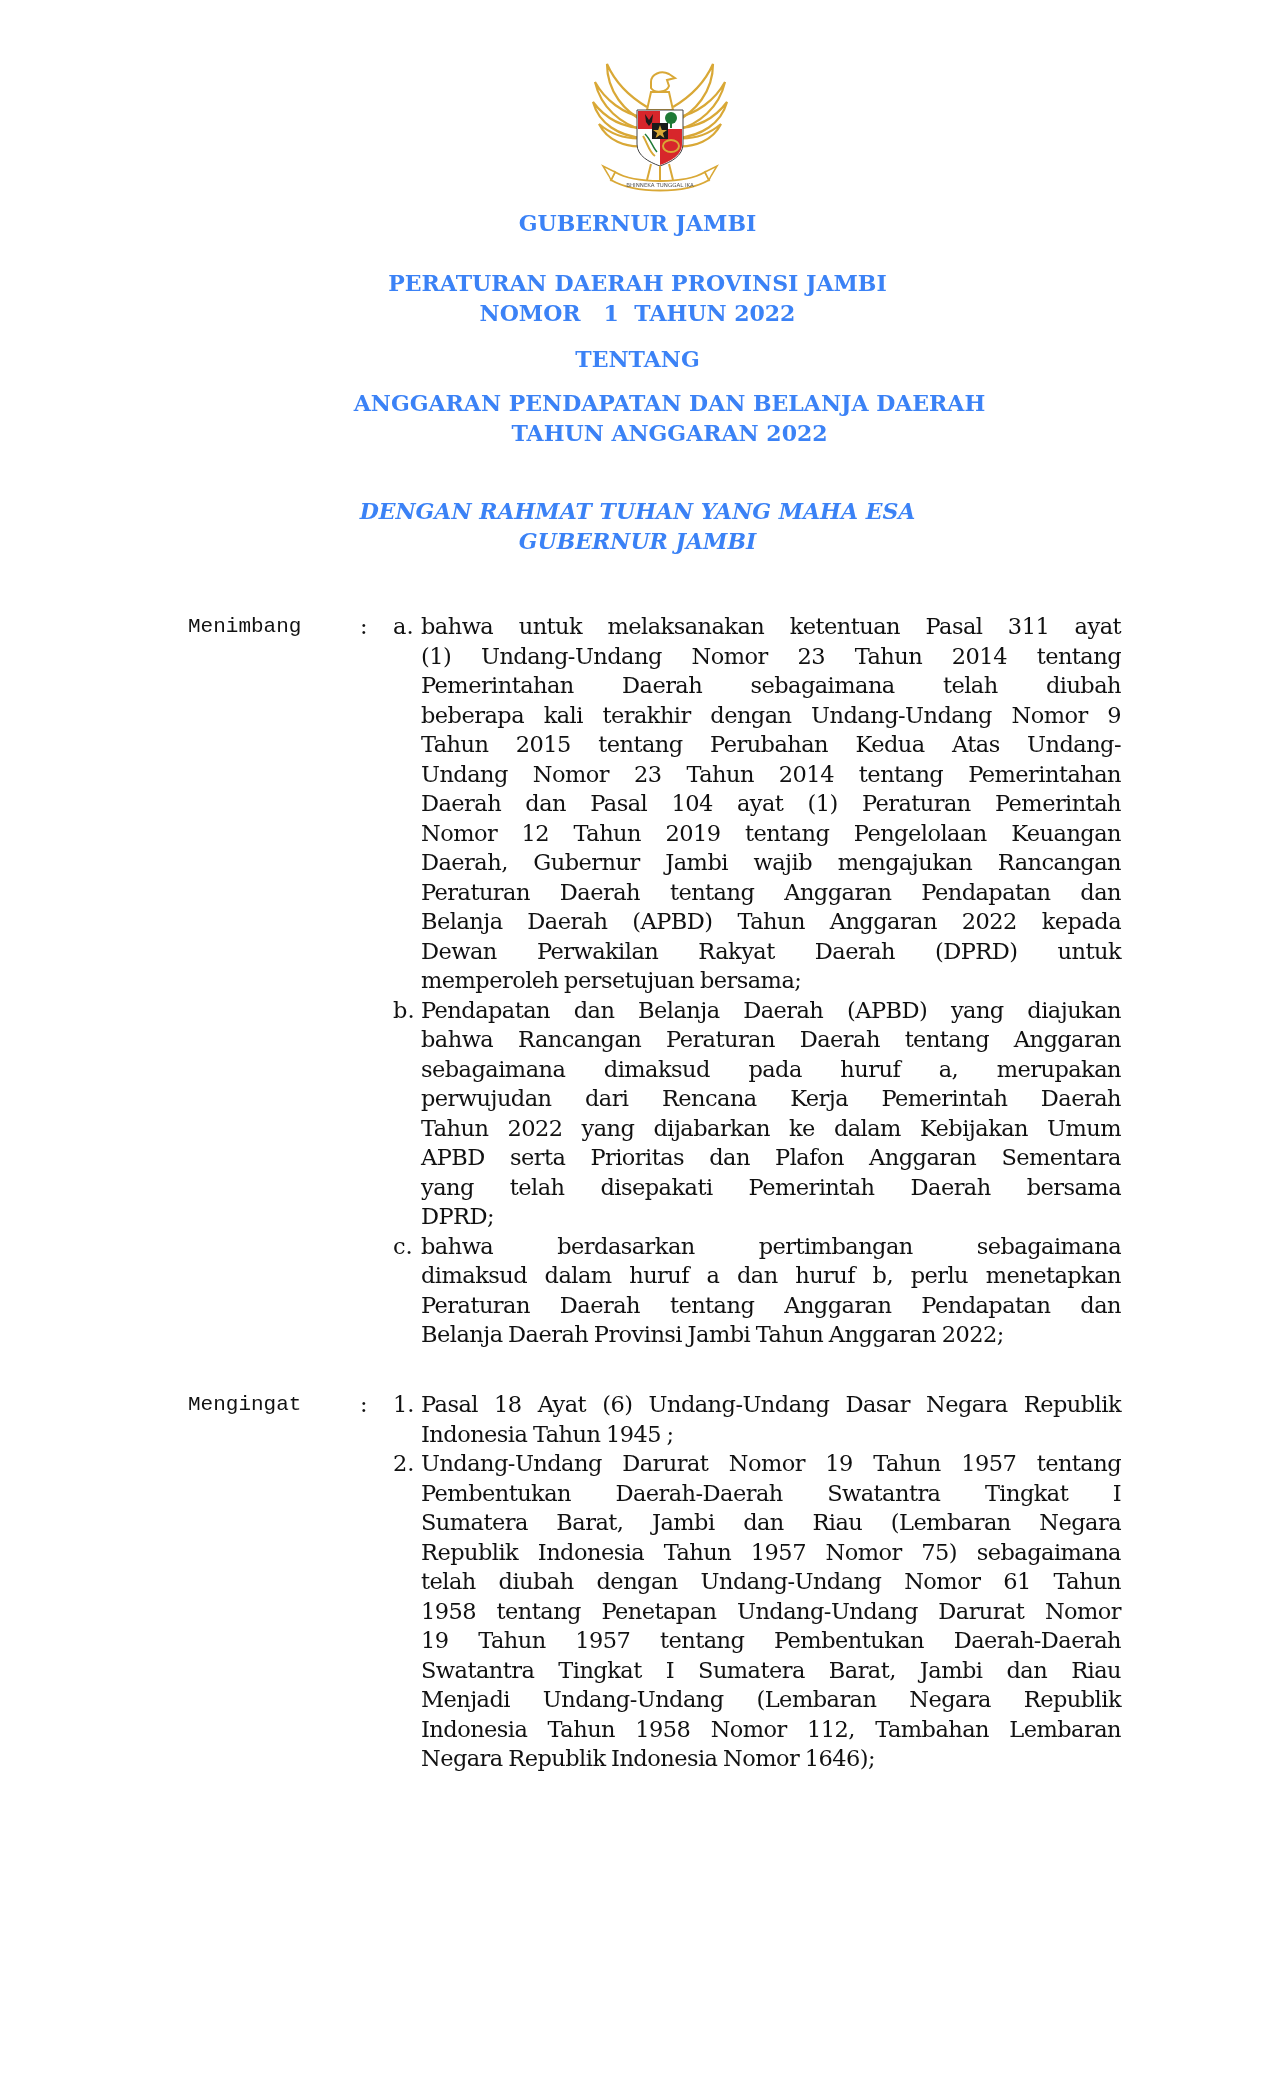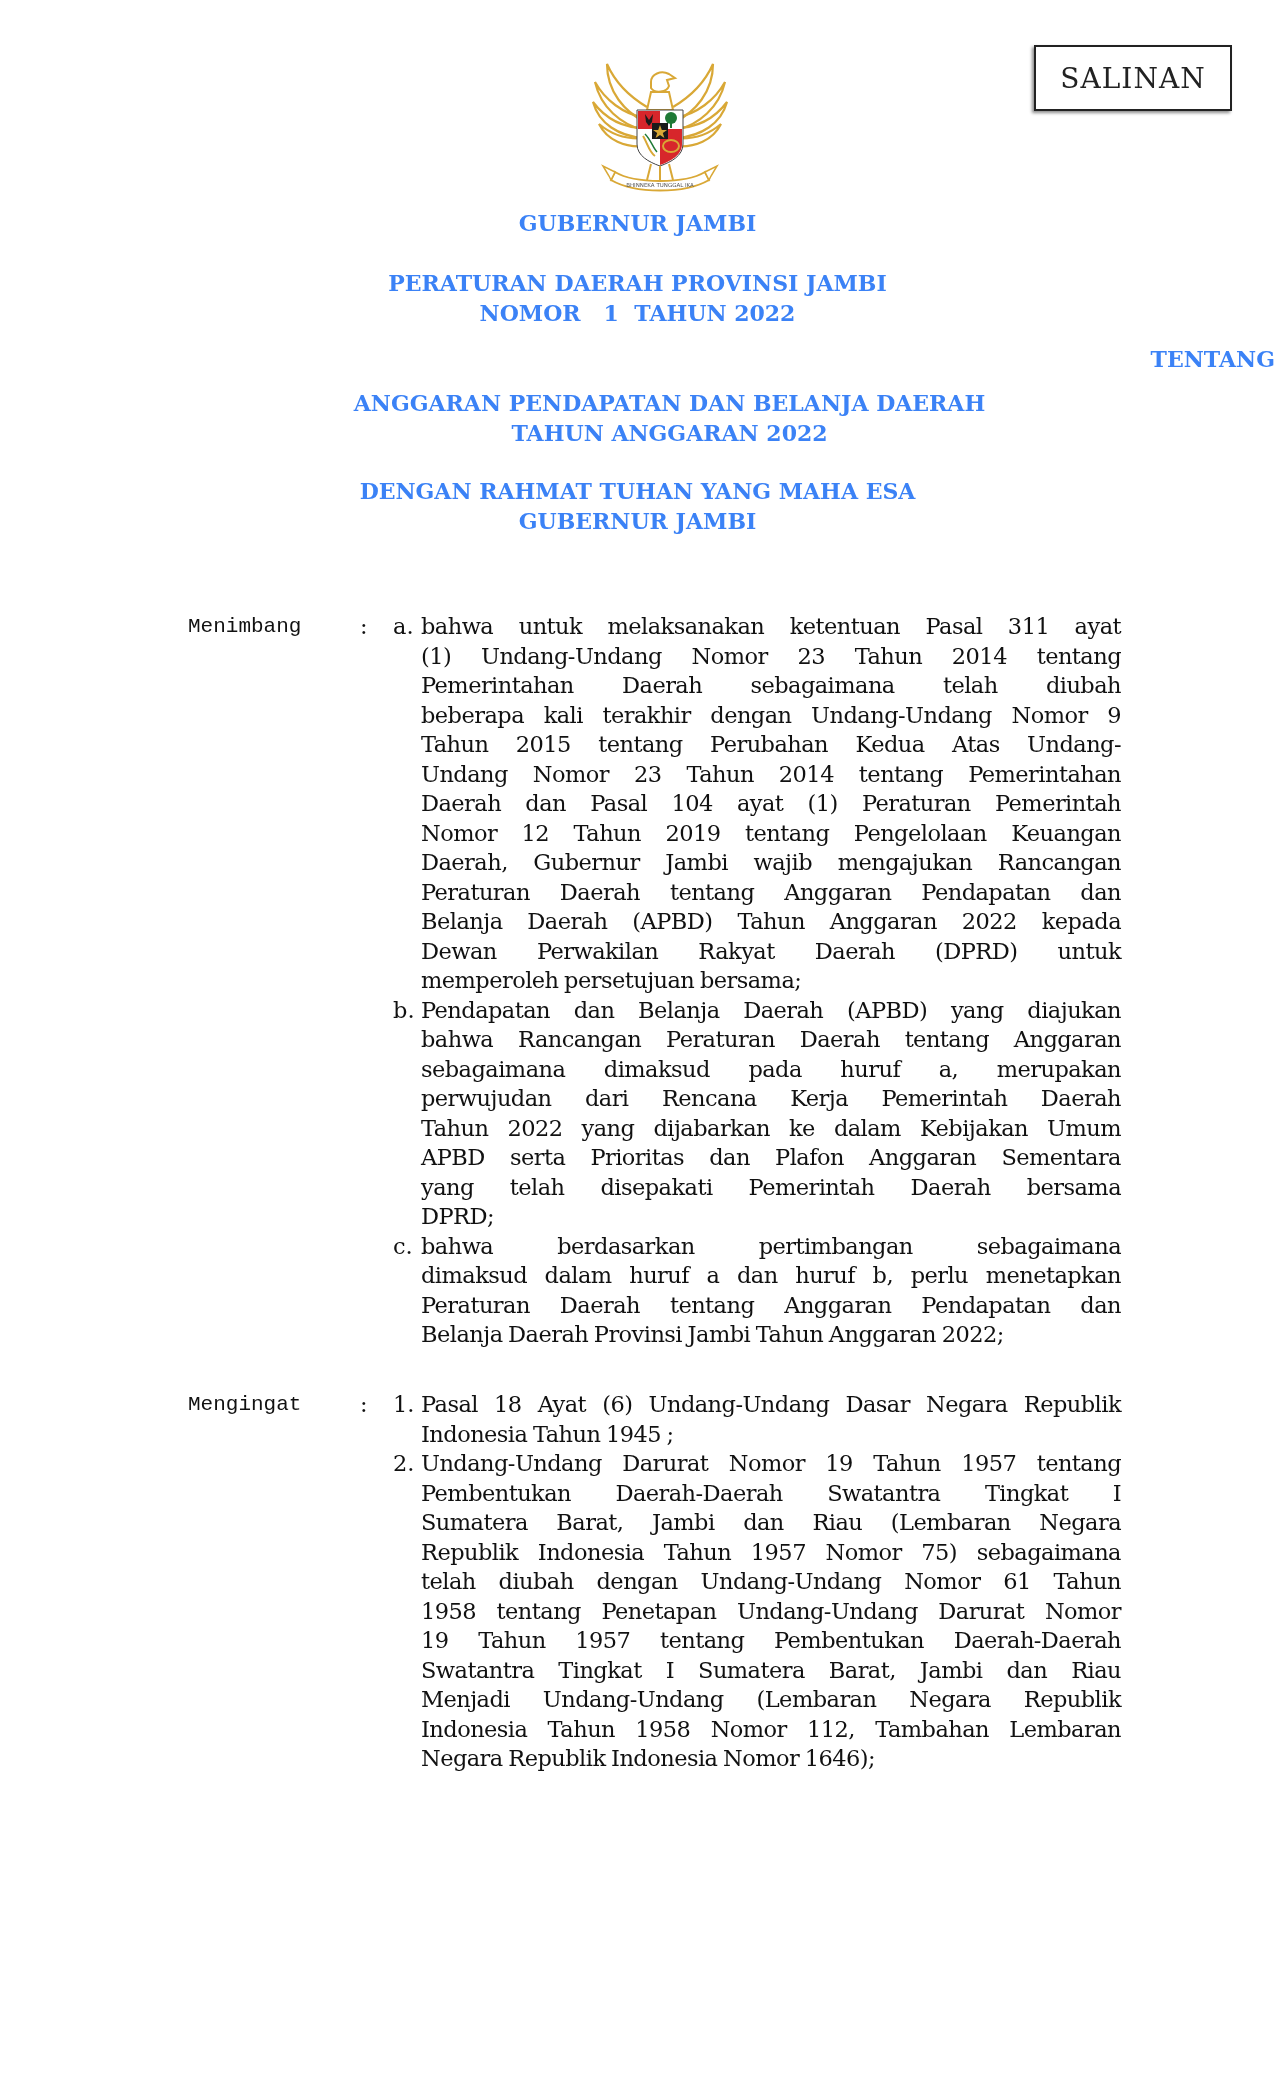--- a/index.html
+++ b/index.html
@@ -46,23 +46,20 @@
       letter-spacing: -0.55px; word-spacing: -1px;
     }
     .item-text .ln { display: block; text-align: justify; text-align-last: justify; }
     .item-text .ln.last { text-align-last: left; }
   </style>
 </head>
 <body>
 
 <div class="page">
 
-  <div class="stamp">
-    <span>SALINAN</span>
-  </div>
 
   <div class="emblem">
     <svg viewBox="0 0 150 150" width="150" height="150">
 
       <g fill="none" stroke="#D9A836" stroke-width="2.2">
         <path d="M60 70 C40 60, 22 40, 22 12 C30 30, 45 45, 62 55"></path>
         <path d="M58 78 C36 72, 16 56, 10 30 C20 48, 38 62, 60 66"></path>
         <path d="M58 86 C34 84, 14 72, 8 50 C20 66, 38 76, 60 76"></path>
         <path d="M60 94 C40 96, 22 88, 14 72 C28 84, 44 88, 62 86"></path>
         <path d="M90 70 C110 60, 128 40, 128 12 C120 30, 105 45, 88 55"></path>
@@ -99,30 +96,30 @@
 
   <div class="heading" style="top:208px;">
     <span class="line">GUBERNUR JAMBI</span>
   </div>
 
   <div class="heading" style="top:268px;">
     <span class="line">PERATURAN DAERAH PROVINSI JAMBI</span>
     <span class="line">NOMOR   1  TAHUN 2022</span>
   </div>
 
-  <div class="heading" style="top:344px;text-align:right;">
+  <div class="heading" style="top:344px;">
     <span class="line">TENTANG</span>
   </div>
 
   <div class="heading" style="top:388px;margin-left:32px;">
     <span class="line">ANGGARAN PENDAPATAN DAN BELANJA DAERAH</span>
     <span class="line">TAHUN ANGGARAN 2022</span>
   </div>
 
-  <div class="heading" style="top:476px;">
+  <div class="heading" style="top:496px;font-style:italic;">
     <span class="line">DENGAN RAHMAT TUHAN YANG MAHA ESA</span>
     <span class="line">GUBERNUR JAMBI</span>
   </div>
 
   <div class="section" style="top:612px;">
     <span class="sec-label" style="top:0;">Menimbang</span>
     <span class="sec-colon" style="top:0;">:</span>
 
     <div class="item" style="top:0;">
       <span class="item-marker">a.</span>

